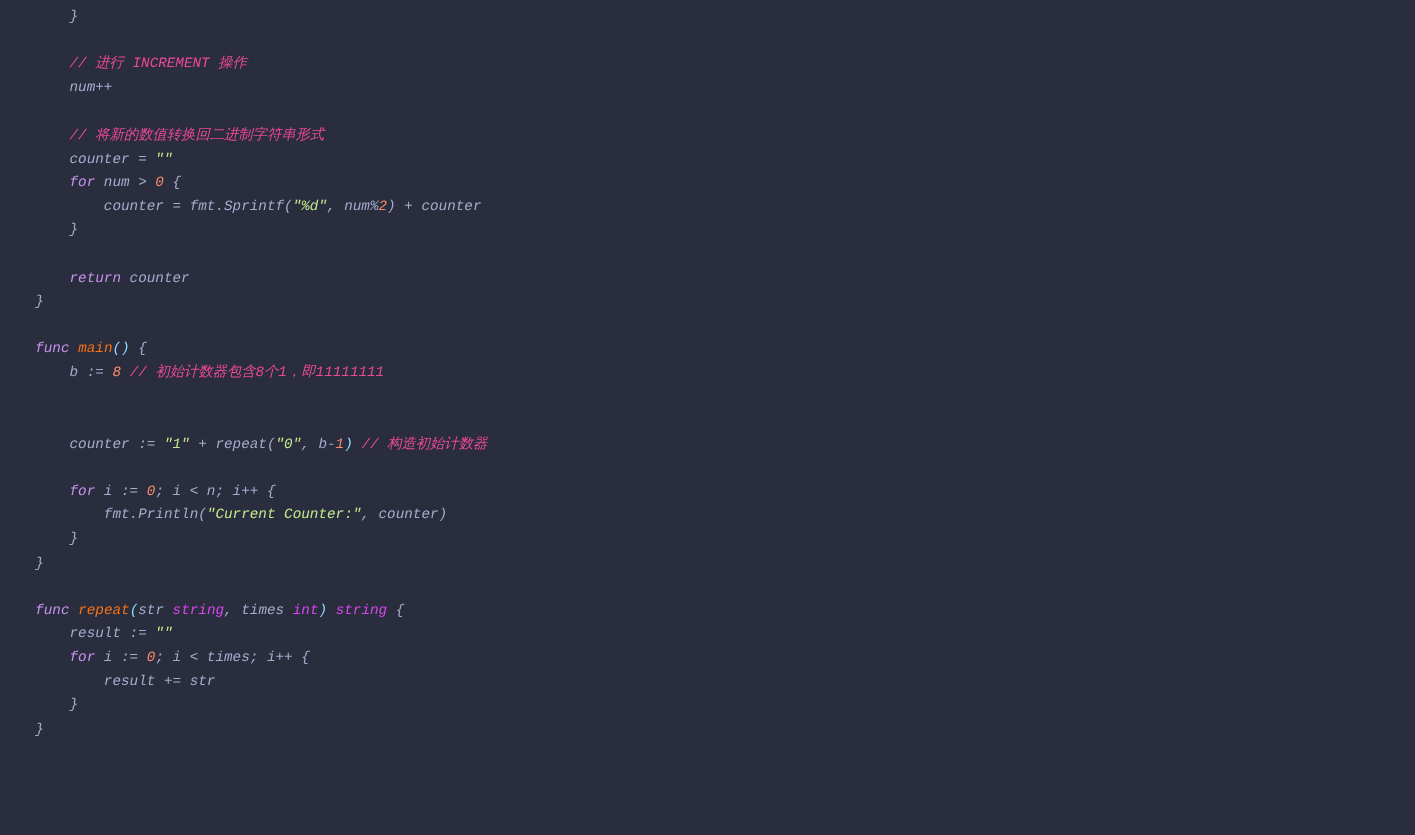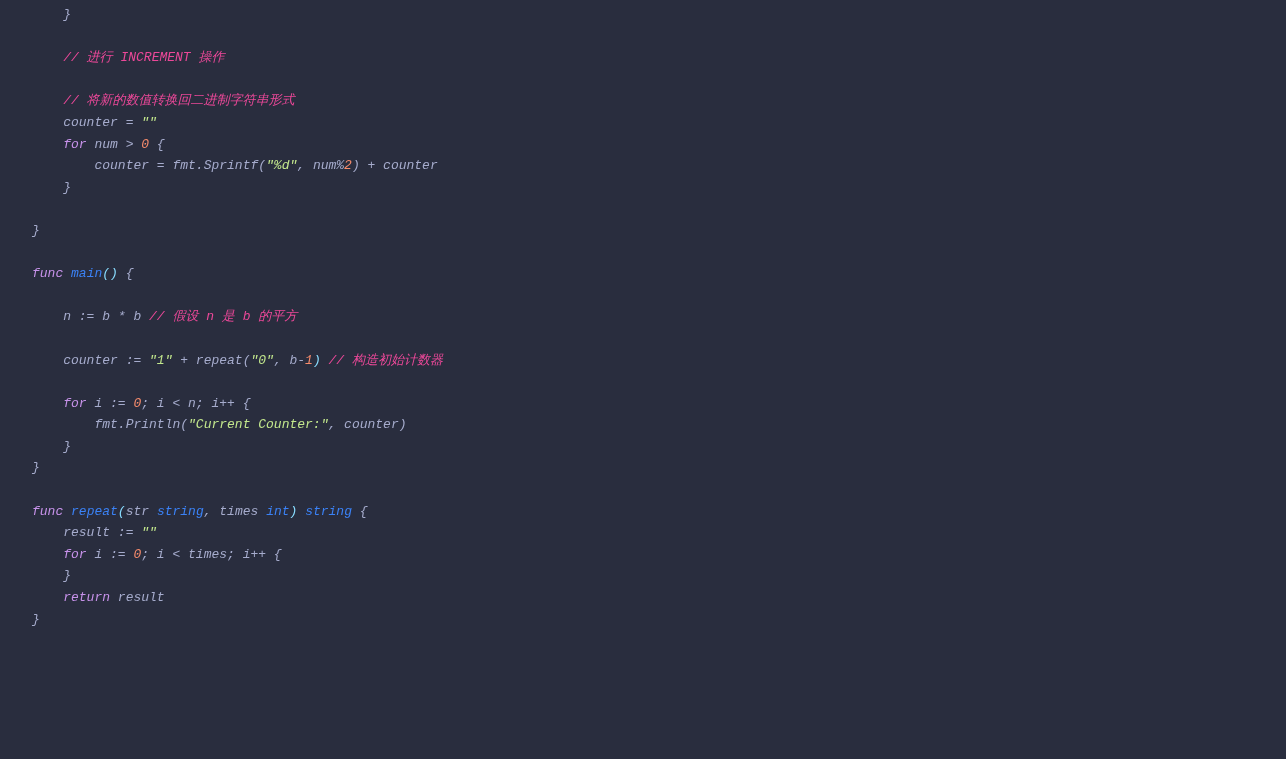--- a/index.html
+++ b/index.html
@@ -16,52 +16,54 @@
   }
   .line {
     white-space: pre;
     padding-left: 32px;
     color: #a6accd;
     height: 21.6px;
   }
   .default { color: #a6accd; }
   .comment { color: #ec4899; }
   .keyword { color: #c792ea; }
-  .funcdecl { color: #3b82f6; }
+  .funcdecl { color: #f97316; }
   .string { color: #c3e88d; }
   .number { color: #f78c6c; }
   .paren { color: #89ddff; }
-  .type { color: #3b82f6; }
+  .type { color: #d946ef; }
 </style>
 </head>
 <body>
 
 <div id="code-container">
     <div class="line">    <span class="default">}</span></div>
     <div class="line">&nbsp;</div>
     <div class="line">    <span class="comment">// 进行 INCREMENT 操作</span></div>
+    <div class="line">    <span class="default">num++</span></div>
     <div class="line">&nbsp;</div>
     <div class="line">    <span class="comment">// 将新的数值转换回二进制字符串形式</span></div>
     <div class="line">    <span class="default">counter = </span><span class="string">""</span></div>
     <div class="line">    <span class="keyword">for</span><span class="default"> num &gt; </span><span class="number">0</span><span class="default"> {</span></div>
     <div class="line">        <span class="default">counter = fmt.Sprintf(</span><span class="string">"%d"</span><span class="default">, num%</span><span class="number">2</span><span class="default">) + counter</span></div>
     <div class="line">    <span class="default">}</span></div>
     <div class="line">&nbsp;</div>
+    <div class="line">    <span class="keyword">return</span><span class="default"> counter</span></div>
     <div class="line"><span class="default">}</span></div>
     <div class="line">&nbsp;</div>
     <div class="line"><span class="keyword">func</span><span class="default"> </span><span class="funcdecl">main</span><span class="paren">()</span><span class="default"> {</span></div>
+    <div class="line">    <span class="default">b := </span><span class="number">8</span><span class="default"> </span><span class="comment">// 初始计数器包含8个1，即11111111</span></div>
     <div class="line">&nbsp;</div>
-    <div class="line">    <span class="default">n := b * b </span><span class="comment">// 假设 n 是 b 的平方</span></div>
     <div class="line">&nbsp;</div>
     <div class="line">    <span class="default">counter := </span><span class="string">"1"</span><span class="default"> + repeat(</span><span class="string">"0"</span><span class="default">, b-</span><span class="number">1</span><span class="paren">)</span><span class="default"> </span><span class="comment">// 构造初始计数器</span></div>
     <div class="line">&nbsp;</div>
     <div class="line">    <span class="keyword">for</span><span class="default"> i := </span><span class="number">0</span><span class="default">; i &lt; n; i++ {</span></div>
     <div class="line">        <span class="default">fmt.Println(</span><span class="string">"Current Counter:"</span><span class="default">, counter)</span></div>
     <div class="line">    <span class="default">}</span></div>
     <div class="line"><span class="default">}</span></div>
     <div class="line">&nbsp;</div>
     <div class="line"><span class="keyword">func</span><span class="default"> </span><span class="funcdecl">repeat</span><span class="paren">(</span><span class="default">str</span><span class="default"> </span><span class="type">string</span><span class="default">, </span><span class="default">times</span><span class="default"> </span><span class="type">int</span><span class="paren">)</span><span class="default"> </span><span class="type">string</span><span class="default"> {</span></div>
     <div class="line">    <span class="default">result := </span><span class="string">""</span></div>
     <div class="line">    <span class="keyword">for</span><span class="default"> i := </span><span class="number">0</span><span class="default">; i &lt; times; i++ {</span></div>
+    <div class="line">        <span class="default">result += str</span></div>
     <div class="line">    <span class="default">}</span></div>
-    <div class="line">    <span class="keyword">return</span><span class="default"> result</span></div>
     <div class="line"><span class="default">}</span></div>
   </div>
 
 </body></html>

